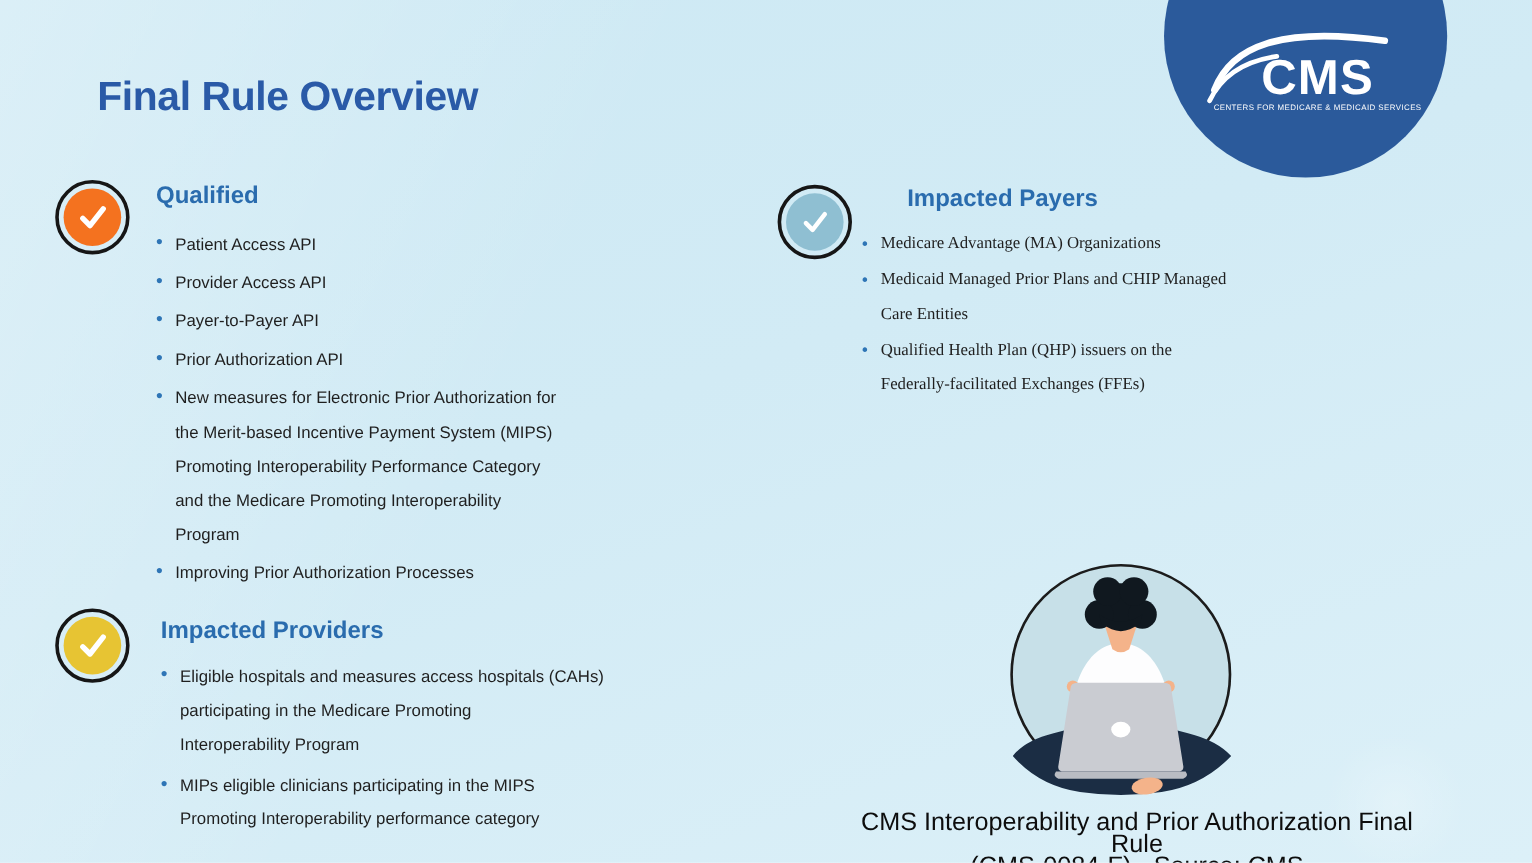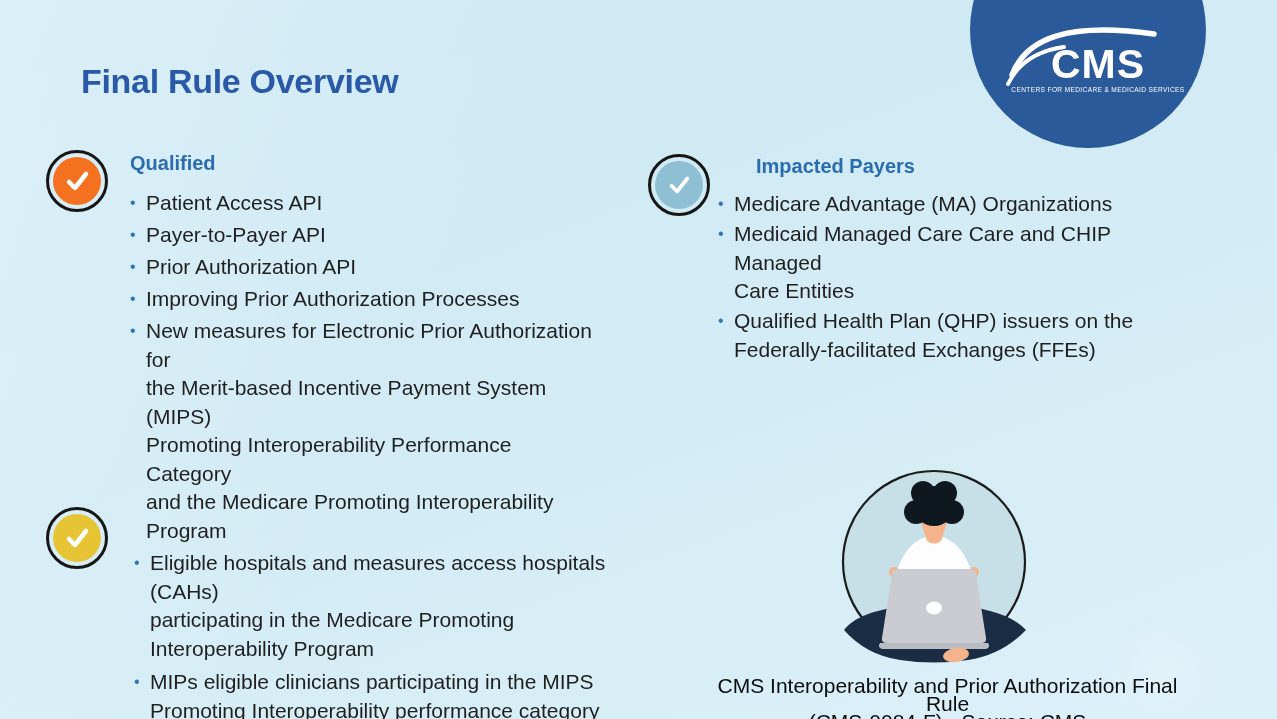--- a/index.html
+++ b/index.html
@@ -50,34 +50,34 @@
     position:absolute;
     font-size:20px; font-weight:bold; color:#2a6cae;
   }
   .heading-provisions { left:130px; top:152px; }
   .heading-payers     { left:727px; top:155px;margin-left:29px; }
   .heading-providers  { left:134px; top:515px; }
 
   
   ul.bullets {
     position:absolute; list-style:none;
-    font-size:21px; color:#1f1f1f;
+    font-size:14px; color:#1f1f1f;
   }
   ul.bullets li {
     position:relative; padding-left:18px;
     line-height:28.5px; white-space:pre-line;
   }
   ul.bullets li::before {
     content:"\2022";
     position:absolute; left:2px; top:0;
     color:#2e75b6; font-size:16px;
   }
   .list-provisions { left:128px; top:189px; width:470px; }
   .list-provisions li { margin-bottom:3.5px; }
-  .list-payers { left:716px; top:190px; width:452px; }
+  .list-payers { left:716px; top:190px; width:452px;font-family:Liberation Serif, serif; }
   .list-payers li { line-height:30px; margin-bottom:1.5px; }
   .list-providers { left:132px; top:549px; width:482px; }
   .list-providers li { margin-bottom:5px; }
 
   
   .illustration { position:absolute; left:840px; top:468px; }
 
   
   .caption {
     position:absolute; left:710px; top:677px; width:475px;
@@ -127,36 +127,38 @@
   <div class="badge badge-blue">
     <div class="badge-fill" style="background: rgb(143, 191, 210);">
       <svg width="26" height="26" viewBox="0 0 28 28">
         <polyline points="6,15 12,21 23,7" fill="none" stroke="#ffffff" stroke-width="4" stroke-linecap="round" stroke-linejoin="round"></polyline>
       </svg>
     </div>
   </div>
 
   <div class="section-heading heading-provisions">Qualified</div>
   <div class="section-heading heading-payers">Impacted Payers</div>
+  <div class="section-heading heading-providers">Impacted Providers</div>
 
   <ul class="bullets list-provisions">
     <li>Patient Access API</li>
+    <li>Provider Access API</li>
     <li>Payer-to-Payer API</li>
     <li>Prior Authorization API</li>
-    <li>Improving Prior Authorization Processes</li>
     <li>New measures for Electronic Prior Authorization for
 the Merit-based Incentive Payment System (MIPS)
 Promoting Interoperability Performance Category
 and the Medicare Promoting Interoperability
 Program</li>
+    <li>Improving Prior Authorization Processes</li>
   </ul>
 
   <ul class="bullets list-payers">
     <li>Medicare Advantage (MA) Organizations</li>
-    <li>Medicaid Managed Care Care and CHIP Managed
+    <li>Medicaid Managed Prior Plans and CHIP Managed
 Care Entities</li>
     <li>Qualified Health Plan (QHP) issuers on the
 Federally-facilitated Exchanges (FFEs)</li>
   </ul>
 
   <ul class="bullets list-providers">
     <li>Eligible hospitals and measures access hospitals (CAHs)
 participating in the Medicare Promoting
 Interoperability Program</li>
     <li>MIPs eligible clinicians participating in the MIPS

